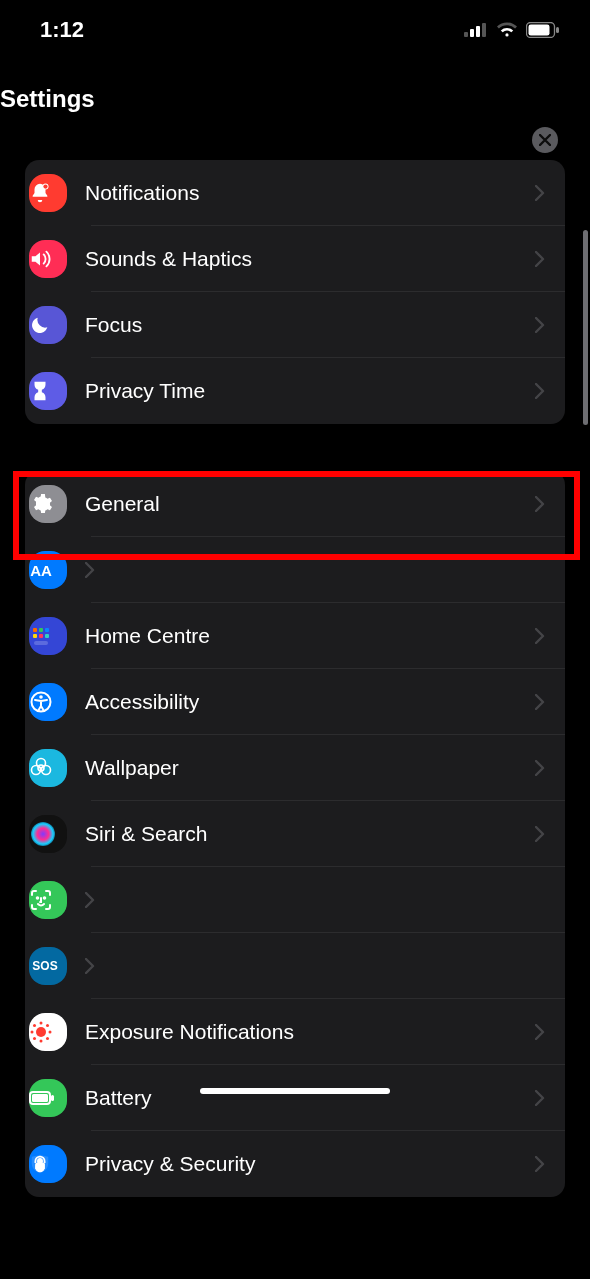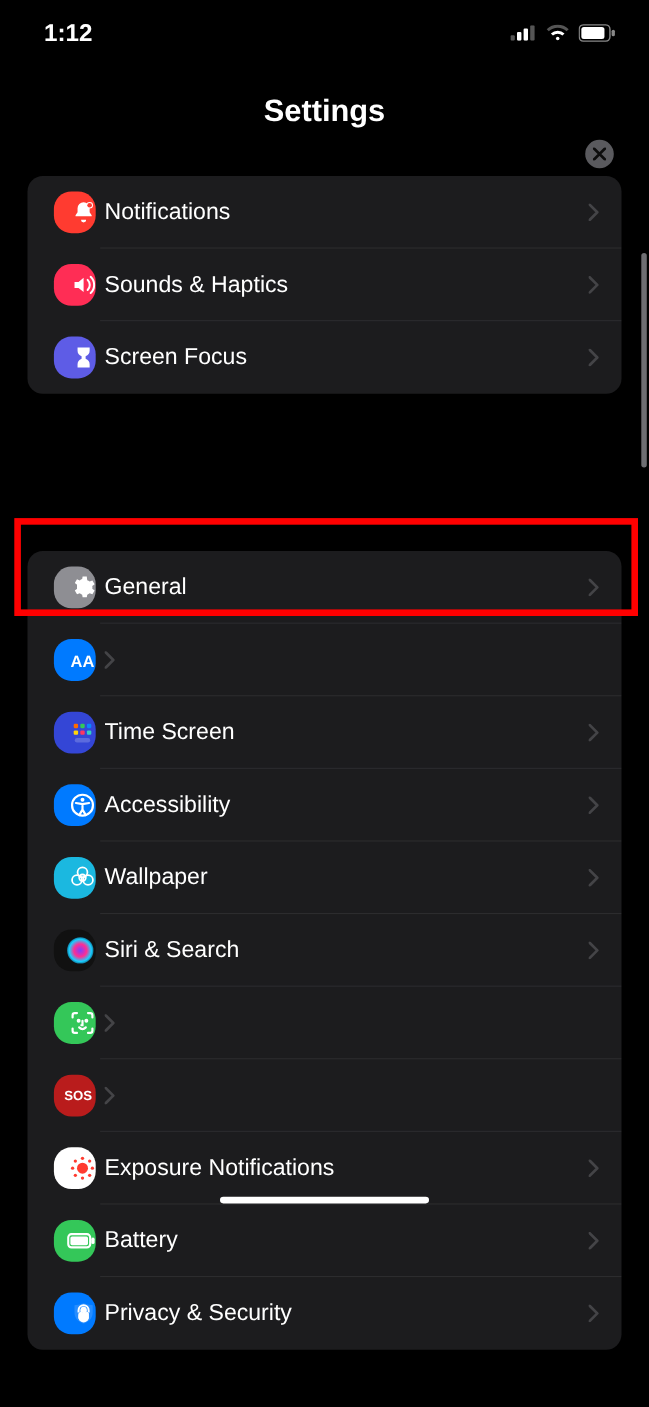--- a/index.html
+++ b/index.html
@@ -6,59 +6,59 @@
   html, body { width: 590px; height: 1279px; background: #000; font-family: -apple-system, "Helvetica Neue", Arial, sans-serif; color: #fff; overflow: hidden; }
   .screen { position: relative; width: 590px; height: 1100px; background: #000; }
 
   
   .status-bar { position: absolute; top: 0; left: 0; right: 0; height: 60px; display: flex; align-items: center; justify-content: space-between; padding: 0 30px 0 40px; }
   .status-time { font-size: 22px; font-weight: 600; color: #fff; }
   .status-icons { display: flex; align-items: center; gap: 8px; }
   .status-icons svg { display: block; }
 
   
-  .title { position: absolute; top: 85px; left: 0; right: 0; text-align: center; font-size: 28px; font-weight: 600; }
+  .title { position: absolute; top: 85px; left: 0; right: 0; font-size: 24px; font-weight: 600; }
 
   
   .close-btn { position: absolute; top: 127px; right: 32px; width: 26px; height: 26px; border-radius: 50%; background: #5a5a5e; display: flex; align-items: center; justify-content: center; cursor: pointer; }
   .close-btn svg { display: block; }
 
   
   .group { position: absolute; left: 25px; right: 25px; background: #1c1c1e; border-radius: 14px; overflow: hidden; }
   .group1 { top: 160px; }
-  .group2 { top: 501px; padding-bottom: 0; }
+  .group2 { top: 471px; padding-bottom: 0; }
 
   
   .highlight { position: absolute; left: 13px; right: 10px; top: 471px; height: 89px; border: 6px solid #ff0000; z-index: 5; pointer-events: none; }
 
-  .row { position: relative; display: flex; align-items: center; height: 66px; padding-left: 24px; padding-right: 20px; cursor: pointer; }
+  .row { position: relative; display: flex; align-items: center; height: 66px; padding-left: 4px; padding-right: 20px; cursor: pointer; }
   .row .sep { position: absolute; left: 66px; right: 0; bottom: 0; height: 1px; background: #2c2c2e; }
   .row:last-child .sep { display: none; }
-  .icon-box { width: 38px; height: 38px; border-radius: 16px; display: flex; align-items: center; justify-content: flex-end; flex: 0 0 38px; margin-right: 8px; }
+  .icon-box { width: 38px; height: 38px; border-radius: 16px; display: flex; align-items: center; justify-content: flex-start; flex: 0 0 38px; margin-right: 18px; }
   .row-label { font-size: 21px; font-weight: 400; color: #fff; flex: 1 1 auto; }
   .chev { flex: 0 0 auto; opacity: .35; }
 
   
   .scroll-ind { position: absolute; right: 2px; top: 230px; width: 5px; height: 195px; background: #6e6e72; border-radius: 3px; }
 
   
   .home-ind { position: absolute; bottom: 6px; left: 50%; transform: translateX(-50%); width: 190px; height: 6px; background: #fff; border-radius: 3px; }
 
   
   .bg-red    { background: #ff3b30; }
   .bg-pink   { background: #ff2d55; }
   .bg-indigo { background: #5856d6; }
   .bg-indigo2{ background: #5e5ce6; }
   .bg-gray   { background: #8e8e93; }
   .bg-blue   { background: #007aff; }
   .bg-cyan   { background: #1bb8e0; }
   .bg-green  { background: #34c759; }
   .bg-white  { background: #ffffff; }
   .bg-black  { background: #111; }
-  .bg-sos    { background: #b91c1c; }
+  .bg-sos    { background: #0369a1; }
 </style>
 </head>
 <body>
 <div class="screen">
 
   <div class="status-bar">
     <div class="status-time">1:12</div>
     <div class="status-icons">
       <svg width="24" height="14" viewBox="0 0 24 14">
           <rect x="0" y="9" width="4" height="5" rx="1" fill="#555"></rect>
@@ -111,26 +111,38 @@
             <path d="M16 7a7 7 0 010 10M19 4a11 11 0 010 16" stroke="#fff" stroke-width="2" fill="none" stroke-linecap="round"></path>
           </svg>
       </div>
       <div class="row-label">Sounds &amp; Haptics</div>
       <svg class="chev" width="10" height="16" viewBox="0 0 10 16">
           <path d="M1 1l7 7-7 7" stroke="#8e8e93" stroke-width="2.4" fill="none" stroke-linecap="round" stroke-linejoin="round"></path>
         </svg>
       <div class="sep"></div>
     </div>
     <div class="row">
+      <div class="icon-box bg-indigo">
+        <svg width="22" height="22" viewBox="0 0 24 24" fill="#fff">
+            <path d="M20 14.5A8.5 8.5 0 019.5 4 8.5 8.5 0 1020 14.5z"></path>
+          </svg>
+      </div>
+      <div class="row-label">Focus</div>
+      <svg class="chev" width="10" height="16" viewBox="0 0 10 16">
+          <path d="M1 1l7 7-7 7" stroke="#8e8e93" stroke-width="2.4" fill="none" stroke-linecap="round" stroke-linejoin="round"></path>
+        </svg>
+      <div class="sep"></div>
+    </div>
+    <div class="row">
       <div class="icon-box bg-indigo2">
         <svg width="22" height="22" viewBox="0 0 24 24" fill="#fff">
             <path d="M6 2h12v3a6 6 0 01-4 5.7v2.6A6 6 0 0118 19v3H6v-3a6 6 0 014-5.7v-2.6A6 6 0 016 5V2z"></path>
           </svg>
       </div>
-      <div class="row-label">Screen Focus</div>
+      <div class="row-label">Privacy Time</div>
       <svg class="chev" width="10" height="16" viewBox="0 0 10 16">
           <path d="M1 1l7 7-7 7" stroke="#8e8e93" stroke-width="2.4" fill="none" stroke-linecap="round" stroke-linejoin="round"></path>
         </svg>
 
     </div>
   </div>
 
   <div class="highlight"></div>
 
   <div class="group group2">
@@ -162,21 +174,21 @@
         <svg width="24" height="24" viewBox="0 0 24 24">
             <rect x="4" y="4" width="4" height="4" rx="1" fill="#ff6a00"></rect>
             <rect x="10" y="4" width="4" height="4" rx="1" fill="#34c759"></rect>
             <rect x="16" y="4" width="4" height="4" rx="1" fill="#0a84ff"></rect>
             <rect x="4" y="10" width="4" height="4" rx="1" fill="#ffd60a"></rect>
             <rect x="10" y="10" width="4" height="4" rx="1" fill="#ff375f"></rect>
             <rect x="16" y="10" width="4" height="4" rx="1" fill="#32d0c3"></rect>
             <rect x="5" y="17" width="14" height="4" rx="2" fill="#ffffff33"></rect>
           </svg>
       </div>
-      <div class="row-label">Time Screen</div>
+      <div class="row-label">Home Centre</div>
       <svg class="chev" width="10" height="16" viewBox="0 0 10 16">
           <path d="M1 1l7 7-7 7" stroke="#8e8e93" stroke-width="2.4" fill="none" stroke-linecap="round" stroke-linejoin="round"></path>
         </svg>
       <div class="sep"></div>
     </div>
     <div class="row">
       <div class="icon-box bg-blue">
         <svg width="24" height="24" viewBox="0 0 24 24" fill="none">
             <circle cx="12" cy="12" r="9.5" stroke="#fff" stroke-width="2"></circle>
             <circle cx="12" cy="7" r="1.8" fill="#fff"></circle>

